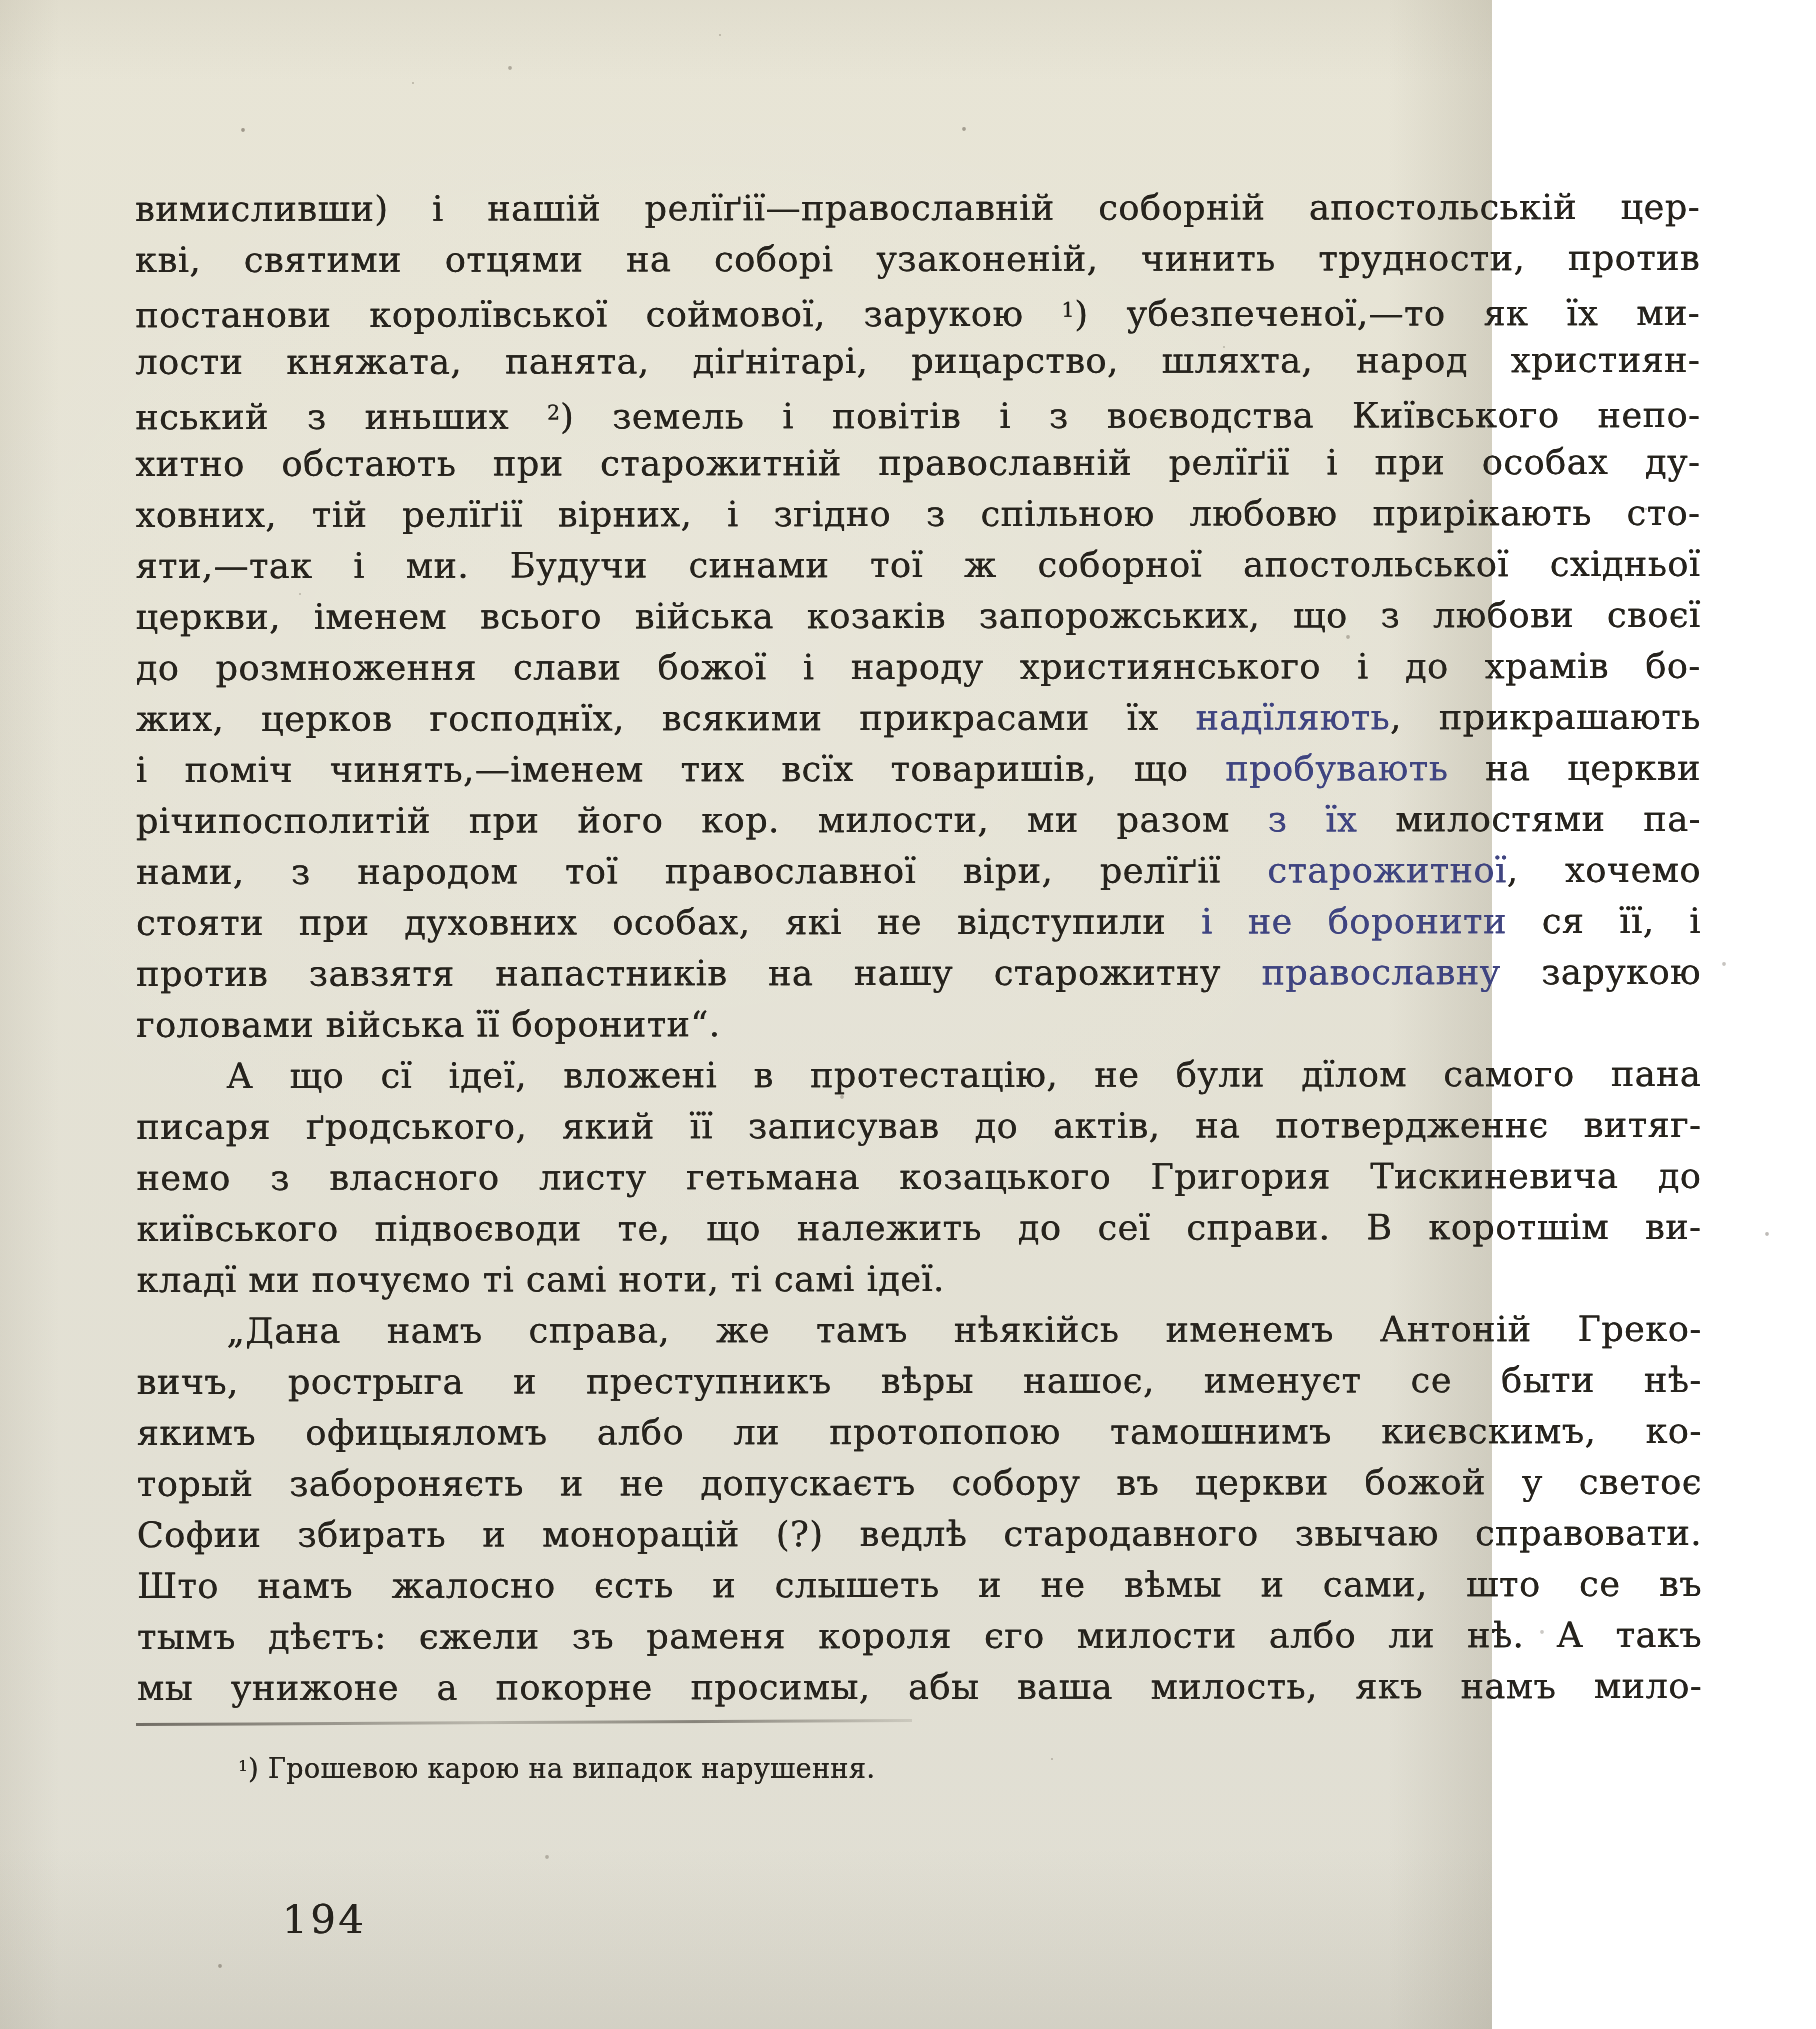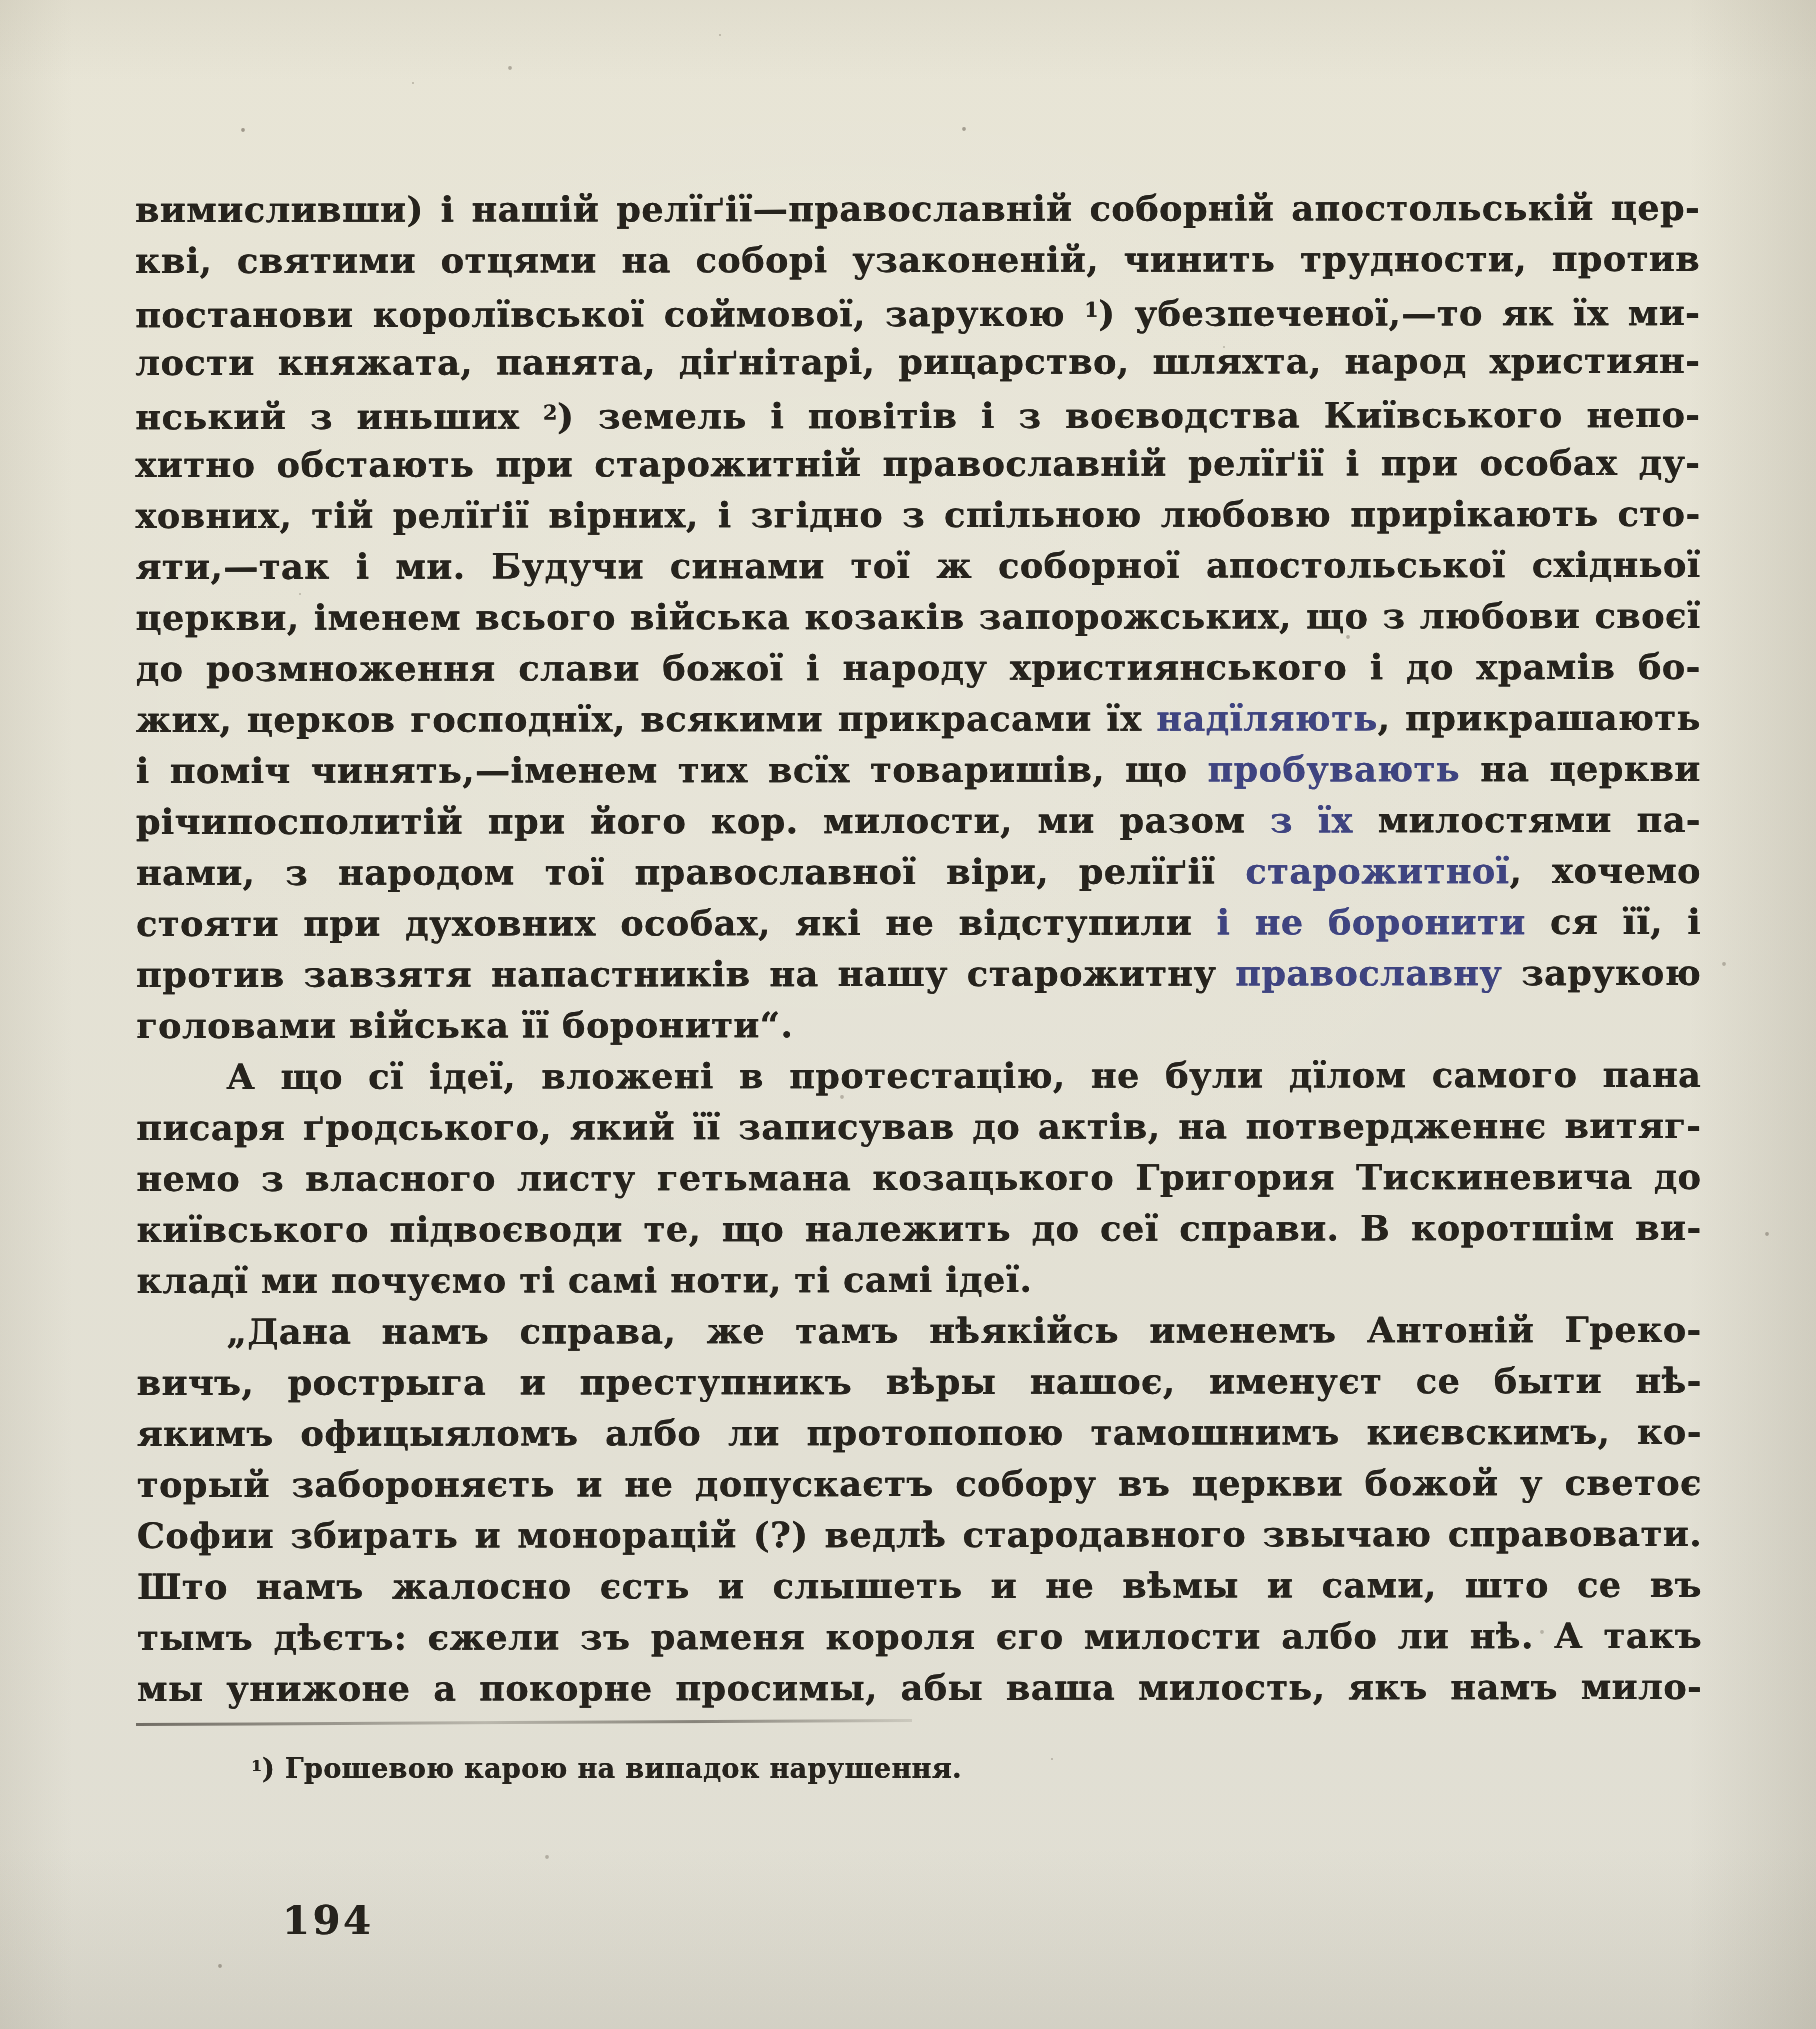--- a/index.html
+++ b/index.html
@@ -1,24 +1,24 @@
 <!DOCTYPE html>
 <html style="font-size:14.5px"><head>
 <meta charset="utf-8">
 <style>
   html,body{margin:0;padding:0;}
   body{width:1816px;height:2030px;overflow:hidden;
        font-family:"DejaVu Serif","Liberation Serif",serif;}
-  #page{position:relative;width:1816px;height:2030px;
+  #page{position:relative;width:1492px;height:2030px;
     background:
       radial-gradient(ellipse 1266px 995px at 46% 34%, rgba(255,255,255,0.10), rgba(0,0,0,0) 65%),
       linear-gradient(to right, rgba(120,110,88,0.10), rgba(0,0,0,0) 4%, rgba(0,0,0,0) 93%, rgba(110,102,82,0.16)),
       linear-gradient(to bottom, rgba(125,115,92,0.07), rgba(0,0,0,0) 4%, rgba(0,0,0,0) 91%, rgba(112,106,88,0.12)),
       linear-gradient(to bottom, var(--paper-top,#e8e5d6), var(--paper-bottom,#e0ded3));
-    color:var(--ink,#26231d);font-weight:bold;}
+    color:var(--ink,#26231d);}
   
   .specks{position:absolute;left:0;top:0;width:1.8px;height:1.8px;background:transparent;border-radius:50%;
     box-shadow:
       242px 129px 0 0.9px rgba(70,60,48,.45), 509px 67px 0 0.9px rgba(70,60,48,.35),
       963px 128px 0 0.9px rgba(70,60,48,.42), 1257px 194px 0 0.9px rgba(70,60,48,.40),
       412px 82px 0 0 rgba(70,60,48,.30), 719px 34px 0 0 rgba(70,60,48,.30),
       841px 1096px 0 0.9px rgba(70,60,48,.30), 1347px 636px 0 0.9px rgba(70,60,48,.32),
       1723px 963px 0 0.9px rgba(70,60,48,.30), 138px 1033px 0 0 rgba(70,60,48,.30),
       1766px 1233px 0 0.9px rgba(70,60,48,.35), 546px 1856px 0 0.9px rgba(70,60,48,.30),
       1051px 1758px 0 0 rgba(70,60,48,.30), 1541px 1631px 0 0.9px rgba(70,60,48,.28),
@@ -30,21 +30,21 @@
   .line{text-align:justify;text-align-last:justify;text-justify:inter-word;
     white-space:normal;height:51px;overflow:visible;}
   .line.last{text-align-last:left;}
   .line.indent{text-indent:90px;}
   .sup{font-size:0.58em;vertical-align:0.45em;letter-spacing:0;}
   .tint{color:var(--tint,#3f4480);text-shadow:0.3px 0 0 currentColor;}
   #footnote-rule{position:absolute;left:136px;top:1721px;width:776px;height:2.7px;
     transform:rotate(-0.3deg);
     background:linear-gradient(90deg, rgba(45,40,33,.62), rgba(45,40,33,.22) 45%,
                rgba(45,40,33,.5) 72%, rgba(45,40,33,.12));}
-  #footnotes{position:absolute;left:251px;top:1742px;width:1429px;
+  #footnotes{position:absolute;left:238px;top:1742px;width:1429px;
     font-size:27px;line-height:47px;letter-spacing:0.4px;
     text-shadow:0.2px 0 0 currentColor;}
   .fn-line{text-align:left;}
   #page-number{position:absolute;left:282px;top:1896px;font-size:40px;
     letter-spacing:2.7px;text-shadow:0.3px 0 0 currentColor;}
 </style>
 </head>
 <body>
 
 <div id="page" style="--paper-top: #e8e5d6; --paper-bottom: #e0ded3; --ink: #26231d; --tint: #3f4480;">

